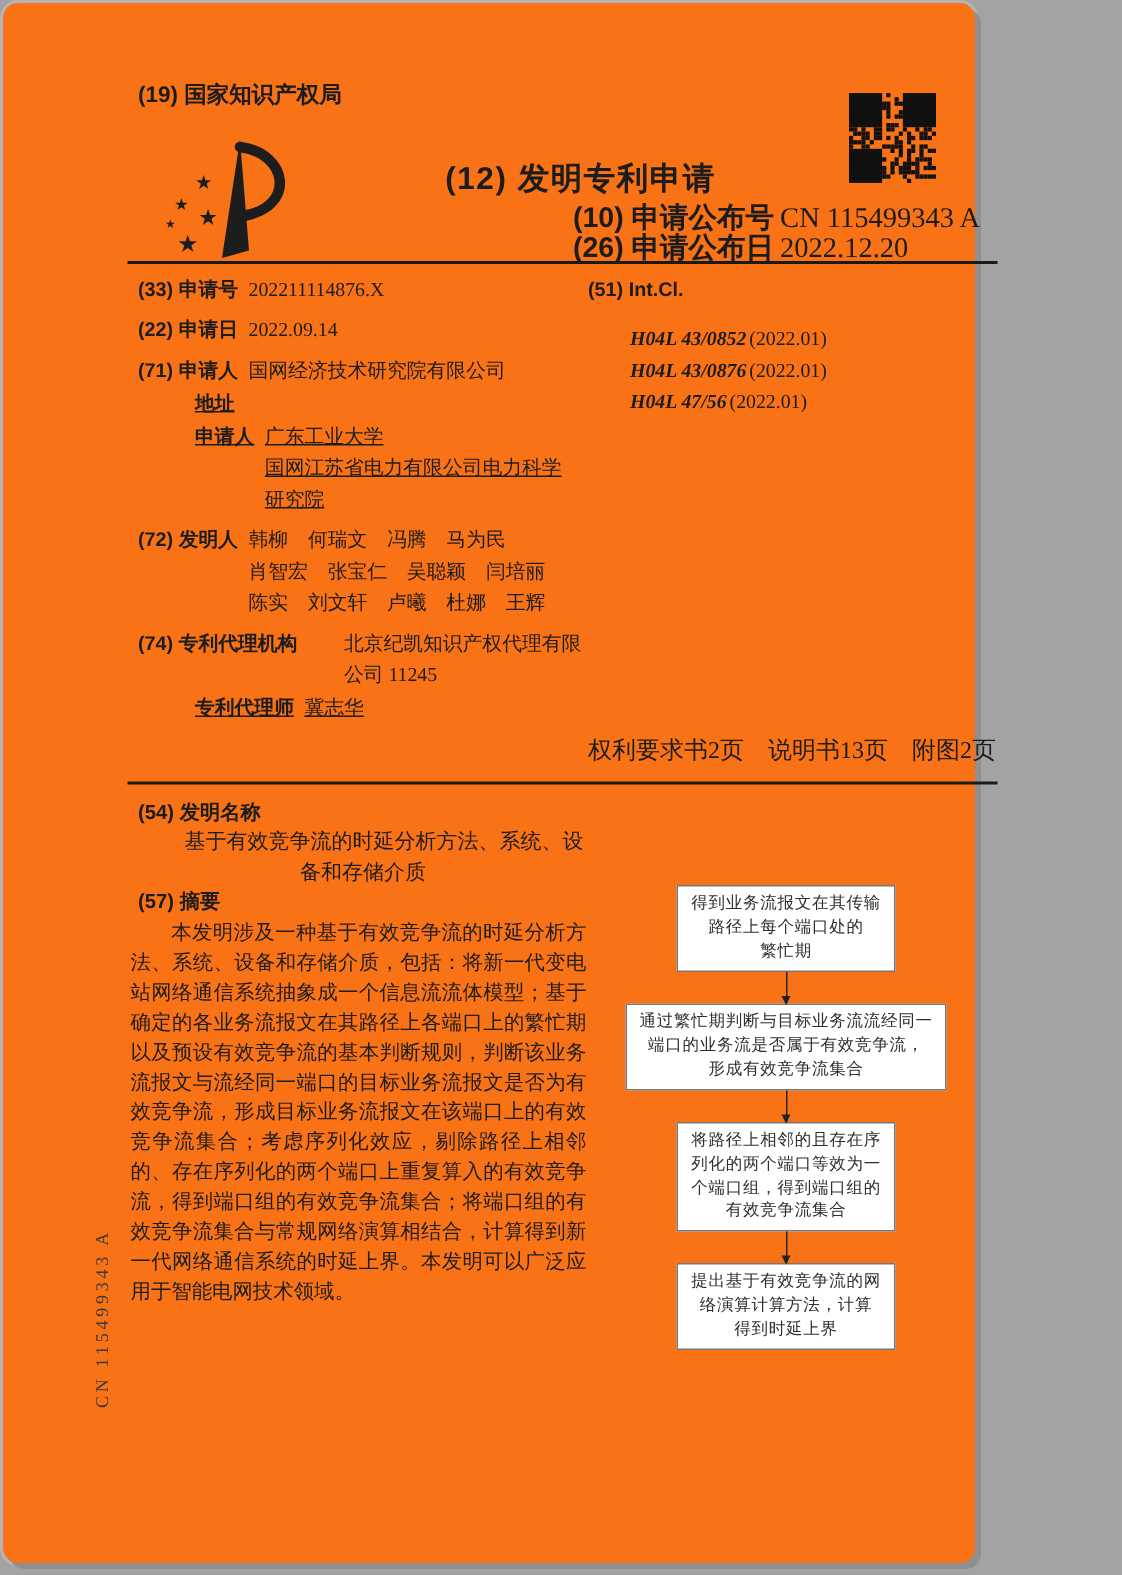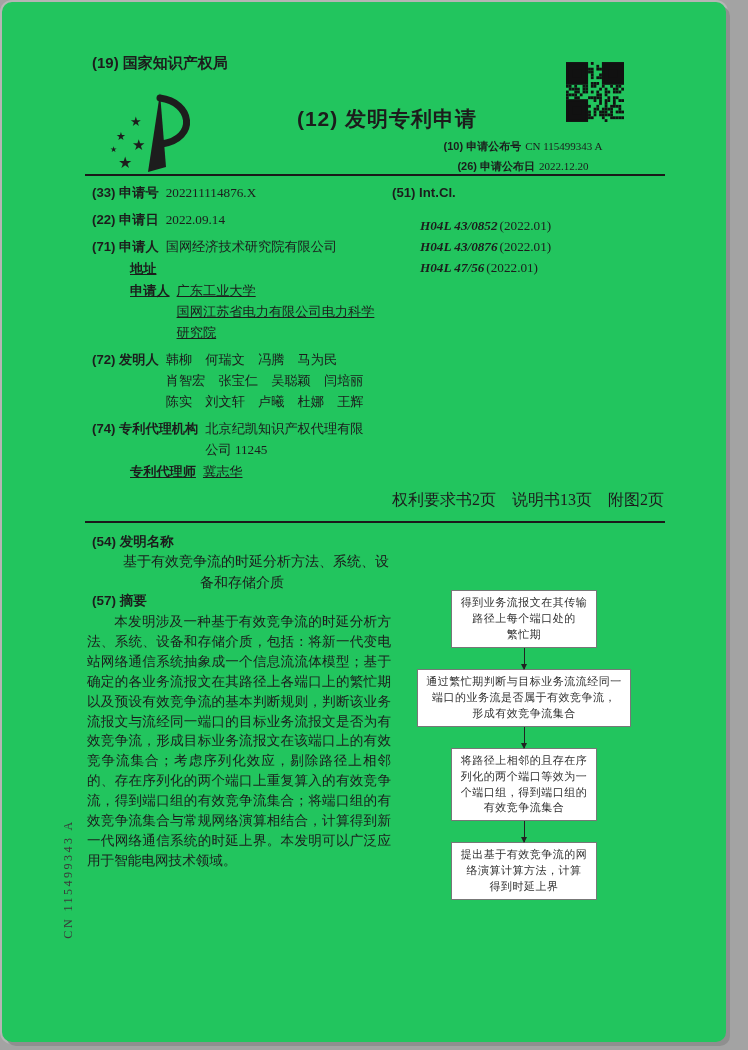--- a/index.html
+++ b/index.html
@@ -6,36 +6,36 @@
   body{
     width:748px;height:1050px;
     background:#a3a3a3;
     font-family:"Liberation Serif", serif;
     color:#1c1c1c;
     position:relative;
     overflow:hidden;
   }
   .page{
     position:absolute;left:2px;top:2px;
-    width:724px;height:1040px;
-    background:#22c55e;
+    width:648px;height:1040px;
+    background:#f97316;
     border-radius:10px;
     box-shadow:4px 4px 0 #8f8f8f, 0 0 0 2px #b5b5b5;
   }
   .abs{position:absolute;}
   .lbl{font-family:"Liberation Sans", sans-serif;font-weight:700;}
   .val{font-family:"Liberation Serif", serif;}
   .pre{white-space:pre-line;}
 
   .office{left:90px;top:52px;font-size:15px;}
   .doc-type{left:230px;top:103px;width:310px;text-align:center;font-size:21px;letter-spacing:1px;}
   .qr{left:564px;top:60px;width:58px;height:60px;}
   .logo{left:100px;top:88px;width:108px;height:92px;}
 
-  .pub-block{left:380px;top:134px;width:282px;text-align:center;font-size:11px;line-height:20px;}
+  .pub-block{left:380px;top:134px;width:282px;text-align:left;font-size:19px;line-height:20px;}
   .pub-block .val{margin-left:4px;}
 
   .rule{left:83px;width:580px;height:2px;background:#1a1a1a;}
   .rule1{top:172px;}
   .rule2{top:519px;}
 
   .biblio-left{left:90px;top:180px;width:300px;font-size:13.2px;line-height:21px;}
   .brow{margin-bottom:6px;display:flex;align-items:flex-start;}
   .brow .lbl{flex:none;margin-right:7px;}
   .brow.sub{margin-left:38px;text-decoration:underline;}
@@ -261,21 +261,21 @@
       <span class="val pre">广东工业大学
 国网江苏省电力有限公司电力科学
 研究院</span>
     </div>
     <div class="brow">
       <span class="lbl">(72) 发明人</span>
       <span class="val pre">韩柳　何瑞文　冯腾　马为民
 肖智宏　张宝仁　吴聪颖　闫培丽
 陈实　刘文轩　卢曦　杜娜　王辉</span>
     </div>
-    <div class="brow" style="margin-bottom:1px;">
+    <div class="brow" style="margin-bottom:1px;gap:24px;">
       <span class="lbl">(74) 专利代理机构</span>
       <span class="val pre">北京纪凯知识产权代理有限
 公司 11245</span>
     </div>
     <div class="brow sub">
       <span class="lbl">专利代理师</span>
       <span class="val">冀志华</span>
     </div>
   </div>
 

